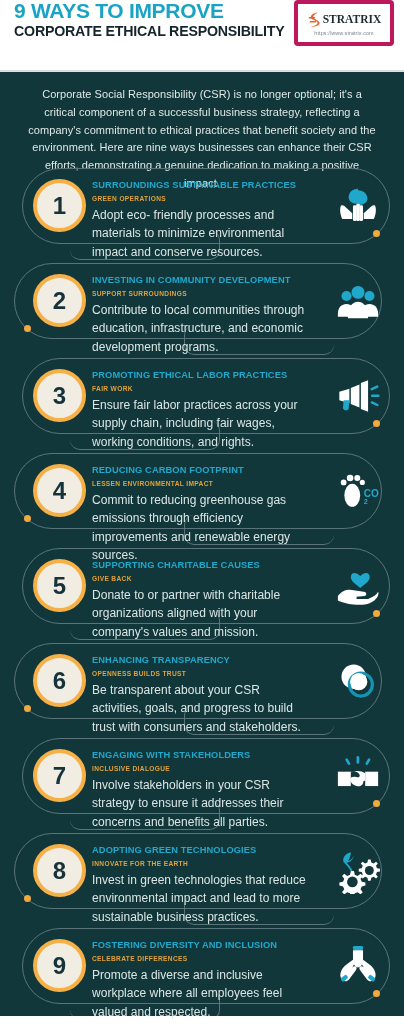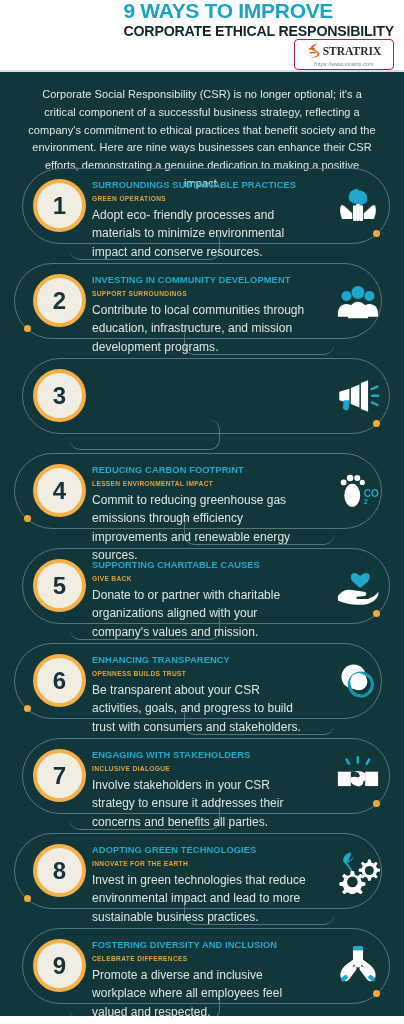--- a/index.html
+++ b/index.html
@@ -9,36 +9,35 @@
     font-family:"Liberation Sans", sans-serif;
     overflow:hidden;
     position:relative;
   }
   .page{position:relative;width:404px;height:1024px;background:#12373b;overflow:hidden;}
 
   
   .header{
     position:absolute;left:0;top:0;width:404px;height:72px;
     background:#ffffff;
-    display:flex;align-items:flex-end;justify-content:space-between;
+    display:flex;align-items:flex-start;justify-content:space-between;
     padding:0 10px 0 14px;box-sizing:border-box;
     border-bottom:2px solid #d9dedf;
-    flex-direction:column;
   }
   .title-block{display:flex;flex-direction:column;justify-content:center;}
   .title-1{
     font-size:21px;font-weight:bold;letter-spacing:-0.3px;
     color:#1aa3c4;line-height:1.05;white-space:nowrap;
   }
   .title-2{
     font-size:14.2px;font-weight:bold;letter-spacing:-0.2px;
     color:#16242c;line-height:1.15;white-space:nowrap;margin-top:1px;
   }
   .logo-box{
-    width:100px;height:46px;border:1px solid #be185d;border-radius:4px;
+    width:100px;height:46px;border:4px solid #be185d;border-radius:4px;
     display:flex;flex-direction:column;align-items:center;justify-content:center;
     box-sizing:border-box;background:#fff;
   }
   .logo-row{display:flex;align-items:center;gap:1px;}
   .logo-mark{width:15px;height:17px;flex:none;}
   .logo-word{
     font-family:"Liberation Serif", serif;
     font-size:11.5px;font-weight:bold;color:#1b2a33;letter-spacing:0px;
   }
   .logo-url{font-size:5.4px;color:#7b868c;margin-top:2px;letter-spacing:0.1px;}
@@ -169,39 +168,44 @@
     </div>
 
     <div class="row r-left">
       <div class="pill"></div>
       <div class="stub"></div>
       <div class="dot" style="left:24px;top:70px;"></div>
       <div class="badge">2</div>
       <div class="txt">
         <div class="t-title">INVESTING IN COMMUNITY DEVELOPMENT</div>
         <div class="t-sub">SUPPORT SURROUNDINGS</div>
-        <div class="t-desc">Contribute to local communities through education, infrastructure, and mission development programs.</div>
+        <div class="t-desc">Contribute to local communities through education, infrastructure, and economic development programs.</div>
       </div>
       <div class="icn">
         <svg viewBox="0 0 64 64">
           <circle cx="16" cy="25" r="7" fill="#1fa8cc"></circle>
           <circle cx="48" cy="25" r="7" fill="#1fa8cc"></circle>
           <circle cx="32" cy="20" r="9" fill="#1fa8cc"></circle>
           <path d="M4 50 C4 41 9 36 16 36 C23 36 28 41 28 50 L28 54 L4 54 Z" fill="#ffffff"></path>
           <path d="M36 50 C36 41 41 36 48 36 C55 36 60 41 60 50 L60 54 L36 54 Z" fill="#ffffff"></path>
           <path d="M18 52 C18 41 24 33 32 33 C40 33 46 41 46 52 L46 56 L18 56 Z" fill="#ffffff"></path>
         </svg>
       </div>
     </div>
 
     <div class="row r-right">
       <div class="pill"></div>
       <div class="stub"></div>
       <div class="dot" style="right:24px;top:70px;"></div>
       <div class="badge">3</div>
+      <div class="txt">
+        <div class="t-title">PROMOTING ETHICAL LABOR PRACTICES</div>
+        <div class="t-sub">FAIR WORK</div>
+        <div class="t-desc">Ensure fair labor practices across your supply chain, including fair wages, working conditions, and rights.</div>
+      </div>
       <div class="icn">
         <svg viewBox="0 0 64 64">
           <path d="M6 26 L20 22 L20 42 L6 38 Z" fill="#ffffff"></path>
           <path d="M22 21 L34 16 L34 48 L22 43 Z" fill="#ffffff"></path>
           <path d="M36 14 L46 10 L46 54 L36 50 Z" fill="#ffffff"></path>
           <path d="M12 38 L20 38 L19 50 C17 53 12 52 11 49 Z" fill="#1fa8cc"></path>
           <rect x="50" y="30" width="12" height="3.4" rx="1.7" fill="#1fa8cc"></rect>
           <rect x="49" y="19" width="12" height="3.4" rx="1.7" fill="#1fa8cc" transform="rotate(-25 55 21)"></rect>
           <rect x="49" y="41" width="12" height="3.4" rx="1.7" fill="#1fa8cc" transform="rotate(25 55 43)"></rect>
         </svg>

